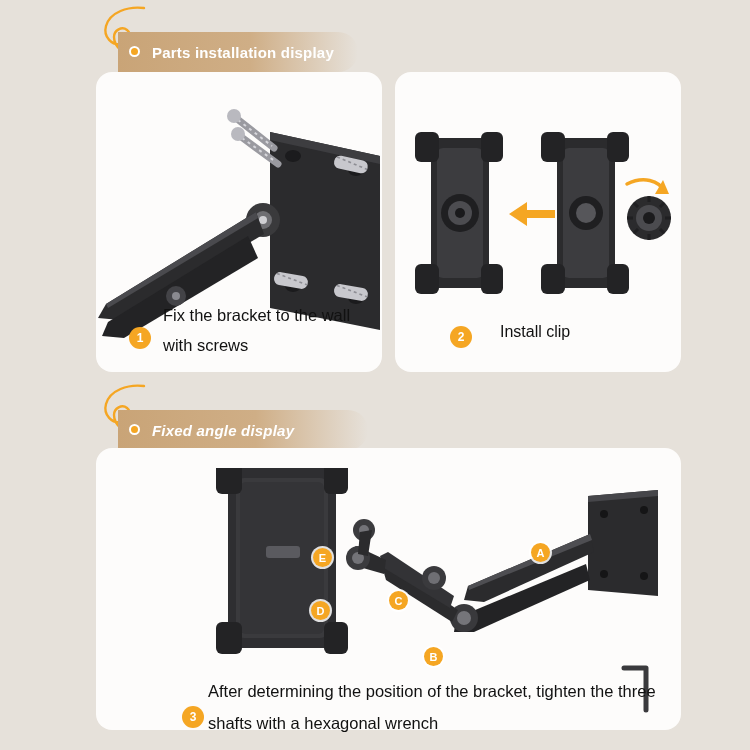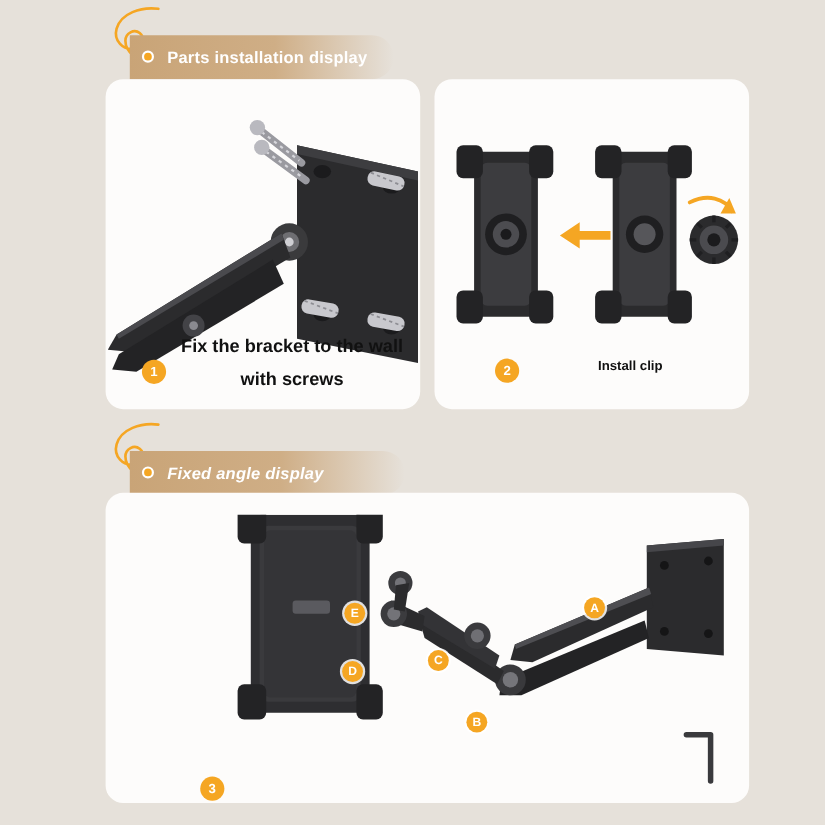--- a/index.html
+++ b/index.html
@@ -65,27 +65,26 @@
     background: #fdfcfb;
     border-radius: 16px;
   }
   #card-a { left: 96px; top: 72px;  width: 286px; height: 300px; }
   #card-b { left: 395px; top: 72px; width: 286px; height: 300px; }
   #card-c { left: 96px;  top: 448px; width: 585px; height: 282px; }
 
   .caption {
     position: absolute;
     color: #111111;
-    font-weight: bold;
+    font-weight: normal;
     font-size: 16.5px;
     line-height: 30px;
-    text-align: center;
   }
   #cap1 { left: 163px; top: 300px; width: 205px; }
-  #cap2 { left: 478px; top: 317px; width: 190px; font-size: 12px; }
+  #cap2 { left: 500px; top: 317px; width: 190px; font-size: 16px; }
   #cap3 { left: 208px; top: 675px; width: 455px; font-size: 16.5px; line-height: 32px; }
 
   .step-badge {
     position: absolute;
     width: 22px;
     height: 22px;
     border-radius: 50%;
     background: #f5a623;
     color: #ffffff;
     font-size: 12px;
@@ -317,14 +316,15 @@
   <div class="marker" id="mk-d">
     <span>D</span>
   </div>
   <div class="marker" id="mk-e">
     <span>E</span>
   </div>
 
   <div class="step-badge" id="badge3">
     <span>3</span>
   </div>
+  <div class="caption" id="cap3">After determining the position of the bracket, tighten the three shafts with a hexagonal wrench</div>
 
 </div>
 
 </body></html>

